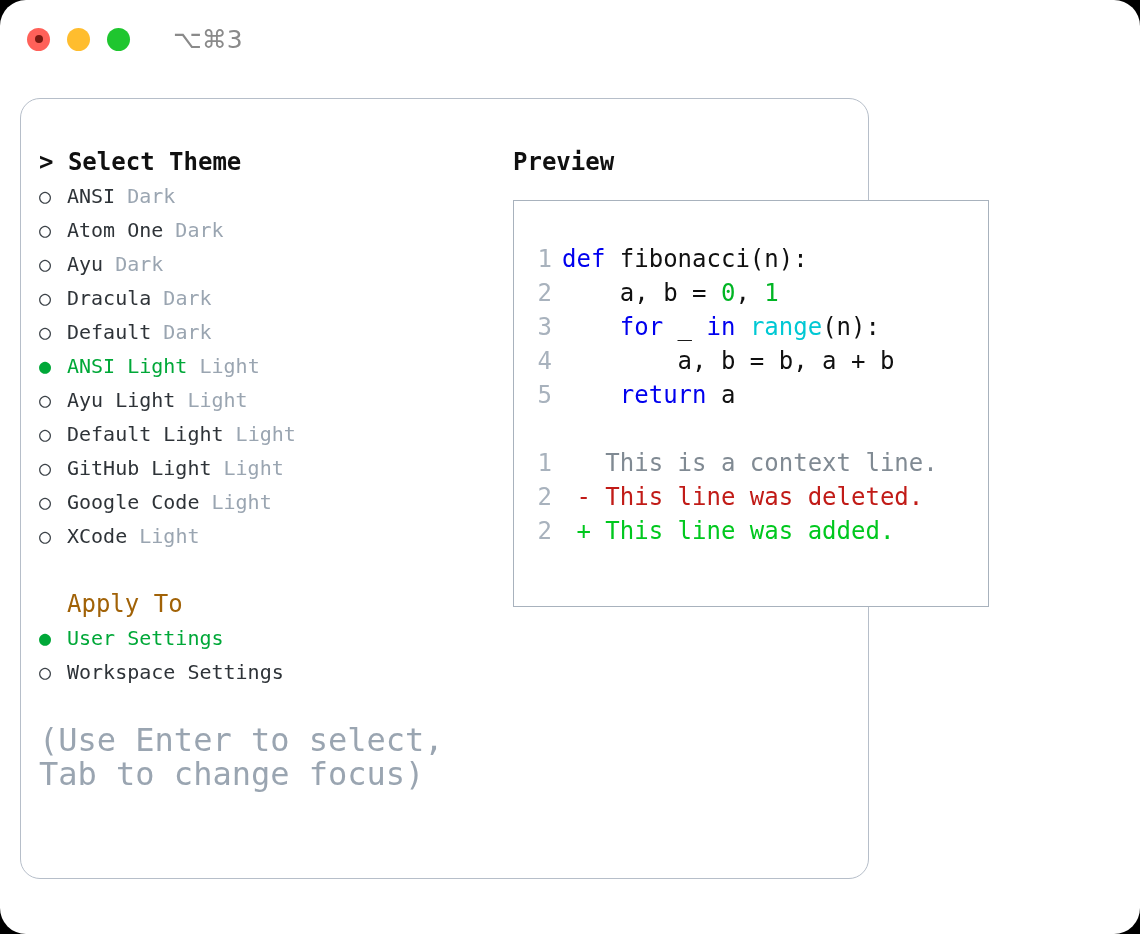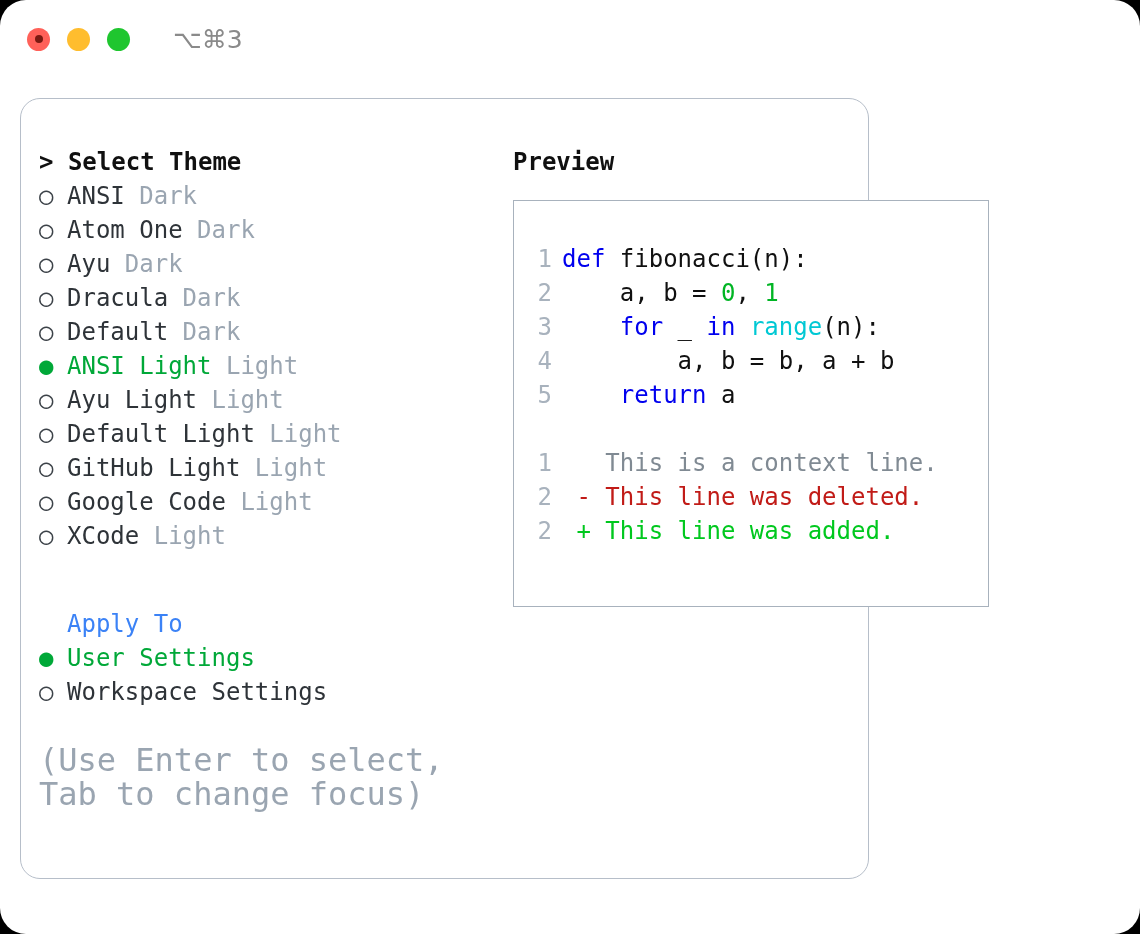--- a/index.html
+++ b/index.html
@@ -83,37 +83,37 @@
     font-size: 24px;
     font-weight: bold;
     color: #101010;
     height: 34px;
     line-height: 34px;
     white-space: pre;
   }
   .opt-row {
     height: 34px;
     line-height: 34px;
-    font-size: 24px;
+    font-size: 20px;
     white-space: pre;
     color: #2e3338;
     display: block;
   }
   .marker { display: inline-block; width: 28px; color: #3c4248; }
   .marker.on { color: #00a838; }
   .opt-name { color: #2e3338; }
   .opt-row.selected .opt-name { color: #00a838; }
   .opt-kind { color: #9aa5b1; }
 
   .subsection {
-    margin-top: 54px;
-    height: 34px;
-    line-height: 34px;
-    font-size: 24px;
-    color: #3b82f6;
+    margin-top: 34px;
+    height: 34px;
+    line-height: 34px;
+    font-size: 24px;
+    color: #a16207;
     white-space: pre;
     padding-left: 28px;
     box-sizing: border-box;
   }
   .hint {
     margin-top: 34px;
     font-size: 32px;
     line-height: 34px;
     color: #9aa5b1;
     width: 410px;

